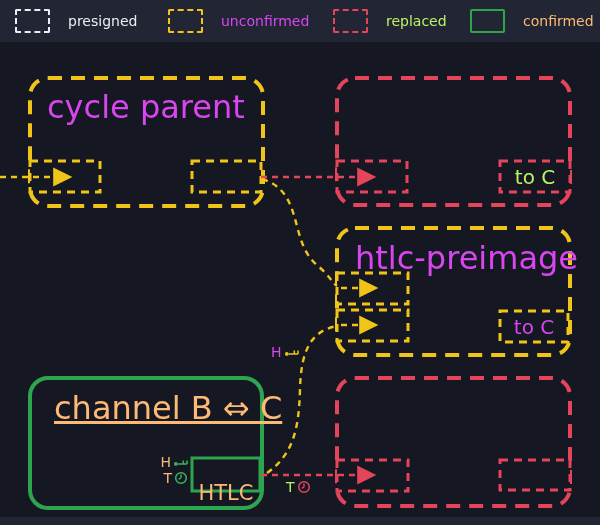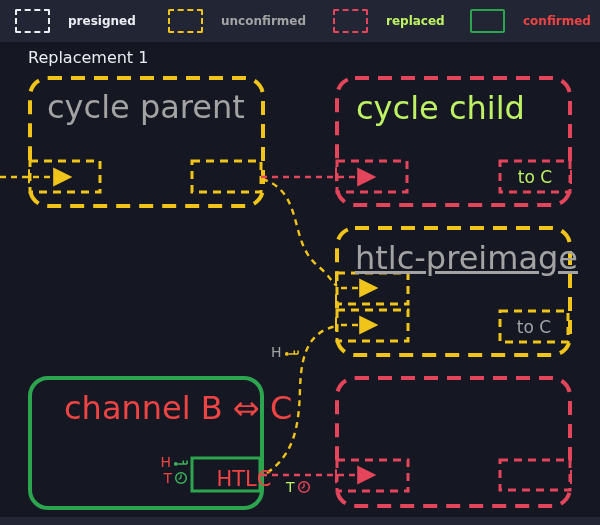--- a/index.html
+++ b/index.html
@@ -15,32 +15,32 @@
   .legend{
     position:absolute;left:0;top:0;width:600px;height:42px;
     background:#222534;
   }
   .legend-item{position:absolute;top:9px;display:flex;align-items:center;gap:18px;}
   .swatch{width:31px;height:20px;border-radius:2px;flex:none;}
   .sw-presigned{border:2px dashed #ecedf2;}
   .sw-unconfirmed{border:2px dashed #f0c419;}
   .sw-replaced{border:2px dashed #e5455a;}
   .sw-confirmed{border:2px solid #2da44e;}
-  .legend-label{font-size:12px;line-height:24px;font-weight:bold;}
-  .t-white{color:#ecedf2;} .t-yellow{color:#a3a3a3;} .t-red{color:#bef264;} .t-green{color:#ef4444;text-align:right;}
+  .legend-label{font-size:14px;line-height:24px;}
+  .t-white{color:#ecedf2;} .t-yellow{color:#d946ef;} .t-red{color:#bef264;} .t-green{color:#fdba74;text-align:right;}
 
   
   .canvas{
     position:absolute;left:0;top:42px;width:600px;height:475px;
     background:#151823;
   }
   .overlay{position:absolute;left:0;top:0;}
   .abs{position:absolute;}
   .node-title{font-size:32px;white-space:nowrap;}
-  .slot-label{display:flex;align-items:center;justify-content:center;font-size:17px;}
+  .slot-label{display:flex;align-items:center;justify-content:center;font-size:20px;}
   .small-label{font-size:14px;white-space:nowrap;display:flex;align-items:center;gap:2px;}
   .icon{display:inline-block;}
 </style>
 </head>
 <body>
 
 <div class="stage">
 
   <div class="legend">
     <div class="legend-item" style="left:15px">
@@ -92,30 +92,28 @@
 
       <line x1="0" y1="135" x2="58" y2="135" stroke="#f0c419" stroke-width="2.4" stroke-dasharray="6 5" marker-end="url(#arrY)"></line>
       <line x1="261" y1="135" x2="362" y2="135" stroke="#e5455a" stroke-width="2.4" stroke-dasharray="6 5" marker-end="url(#arrR)"></line>
       <path d="M 262 137 C 305 150 288 200 318 224 C 332 236 331 240 337 244" fill="none" stroke="#f0c419" stroke-width="2.4" stroke-dasharray="6 5"></path>
       <line x1="341" y1="246" x2="364" y2="246" stroke="#f0c419" stroke-width="2.4" stroke-dasharray="6 5" marker-end="url(#arrY)"></line>
       <path d="M 267 431 C 294 412 299 385 300 347 C 301 310 310 289 337 284" fill="none" stroke="#f0c419" stroke-width="2.4" stroke-dasharray="6 5"></path>
       <line x1="341" y1="283" x2="364" y2="283" stroke="#f0c419" stroke-width="2.4" stroke-dasharray="6 5" marker-end="url(#arrY)"></line>
       <line x1="261" y1="433" x2="362" y2="433" stroke="#e5455a" stroke-width="2.4" stroke-dasharray="6 5" marker-end="url(#arrR)"></line>
     </svg>
 
-    <div class="abs t-white" style="left:28px;top:6px;font-size:16px;">Replacement 1</div>
 
     <div class="abs node-title t-yellow" style="left:47px;top:46px;">cycle parent</div>
-    <div class="abs node-title t-red" style="left:356px;top:47px;">cycle child</div>
-    <div class="abs node-title t-yellow" style="left:355px;top:197px;text-decoration:underline;">htlc-preimage</div>
-    <div class="abs node-title t-green" style="left:64px;top:347px;">channel B ⇔ C</div>
+    <div class="abs node-title t-yellow" style="left:355px;top:197px;">htlc-preimage</div>
+    <div class="abs node-title t-green" style="left:54px;top:347px;text-decoration:underline;">channel B ⇔ C</div>
 
     <div class="abs slot-label t-red" style="left:500px;top:119px;width:70px;height:31px;">to C</div>
     <div class="abs slot-label t-yellow" style="left:500px;top:269px;width:68px;height:31px;">to C</div>
-    <div class="abs slot-label t-green" style="left:192px;top:420px;width:68px;height:33px;font-size:21px;margin-left:18px;">HTLC</div>
+    <div class="abs slot-label t-green" style="left:192px;top:434px;width:68px;height:33px;font-size:21px;">HTLC</div>
 
     <div class="abs" style="left:150px;top:412px;width:38px;">
       <div class="small-label t-green" style="justify-content:flex-end;">
         <span>H</span>
         <svg class="icon" width="15" height="12" viewBox="0 0 16 12">
           <circle cx="3" cy="8" r="2" fill="#3cb45c"></circle>
           <path d="M5 8 H15 M11 8 V4.5 M15 8 V4.5" stroke="#3cb45c" stroke-width="1.6" fill="none"></path>
         </svg>
       </div>
       <div class="small-label t-green" style="justify-content:flex-end;">

